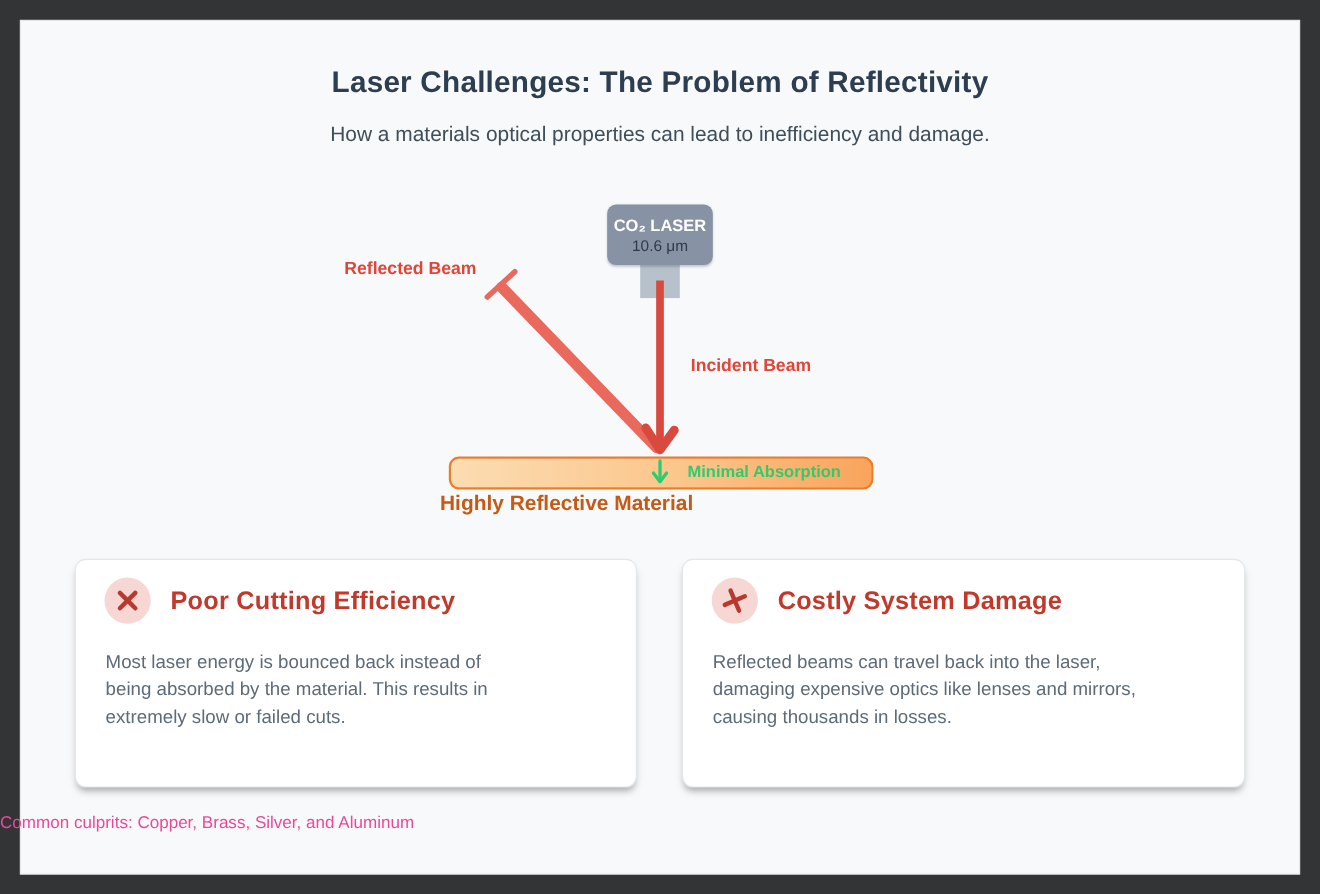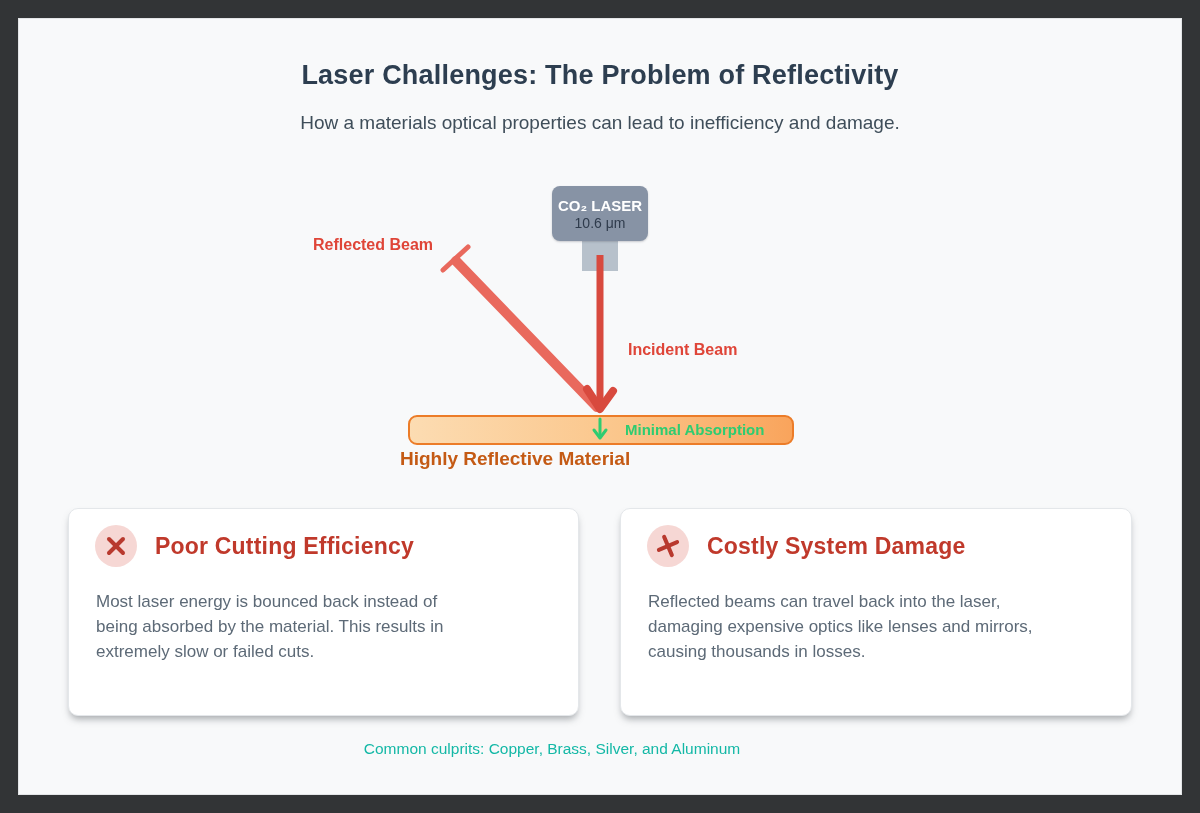--- a/index.html
+++ b/index.html
@@ -58,21 +58,21 @@
     width: 1200px; height: 813px;
     z-index: 4;
     pointer-events: none;
   }
   .beam-label {
     position: absolute;
     font-size: 16px; font-weight: bold; color: #df4538;
     z-index: 5; white-space: nowrap;
   }
   .beam-label.reflected { left: 313px; top: 236px; }
-  .beam-label.incident  { left: 628px; top: 341px; }
+  .beam-label.incident  { left: 628px; top: 324px; }
 
   
   .material-bar {
     position: absolute; left: 408px; top: 415px;
     width: 386px; height: 30px;
     border: 2px solid #ec7c28;
     border-radius: 9px;
     background: linear-gradient(90deg, #fcdcb2 0%, #fbc68b 55%, #f9a45c 100%);
     z-index: 1;
   }
@@ -118,22 +118,21 @@
   }
   .card-body {
     padding: 22px 26px 0 27px;
     font-size: 17px; color: #5d6a77; line-height: 25px;
   }
   .card.left  .card-body { max-width: 435px; }
   .card.right .card-body { max-width: 465px; }
 
   .page-footer {
     position: absolute; left: 0; top: 740px; width: 1104px;
-    text-align: center;
-    font-size: 15.5px; color: #14b8a6;
+    font-size: 15.5px; color: #ec4899;
     z-index: 5;
   }
 </style>
 </head>
 <body>
 
 <div class="frame">
   <div class="panel"></div>
 
   <h1 class="page-title">Laser Challenges: The Problem of Reflectivity</h1>

